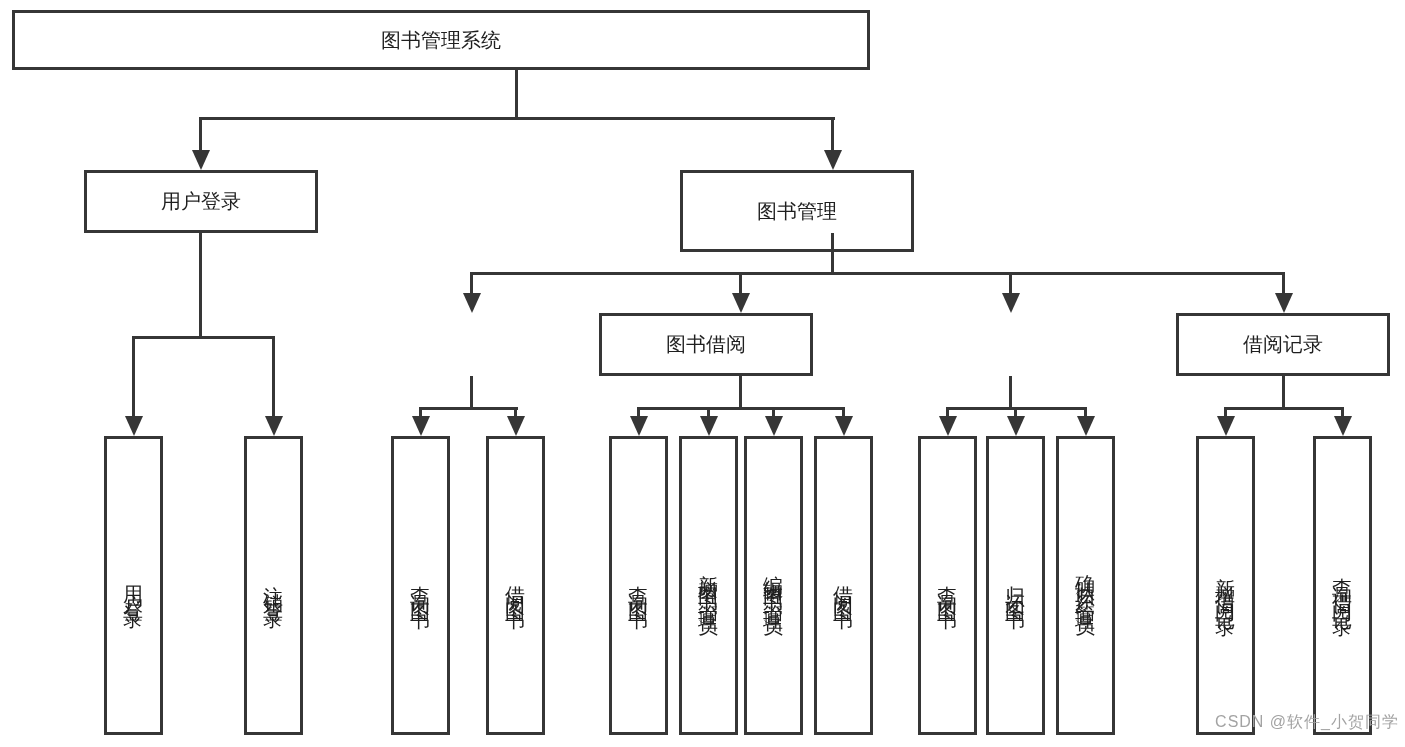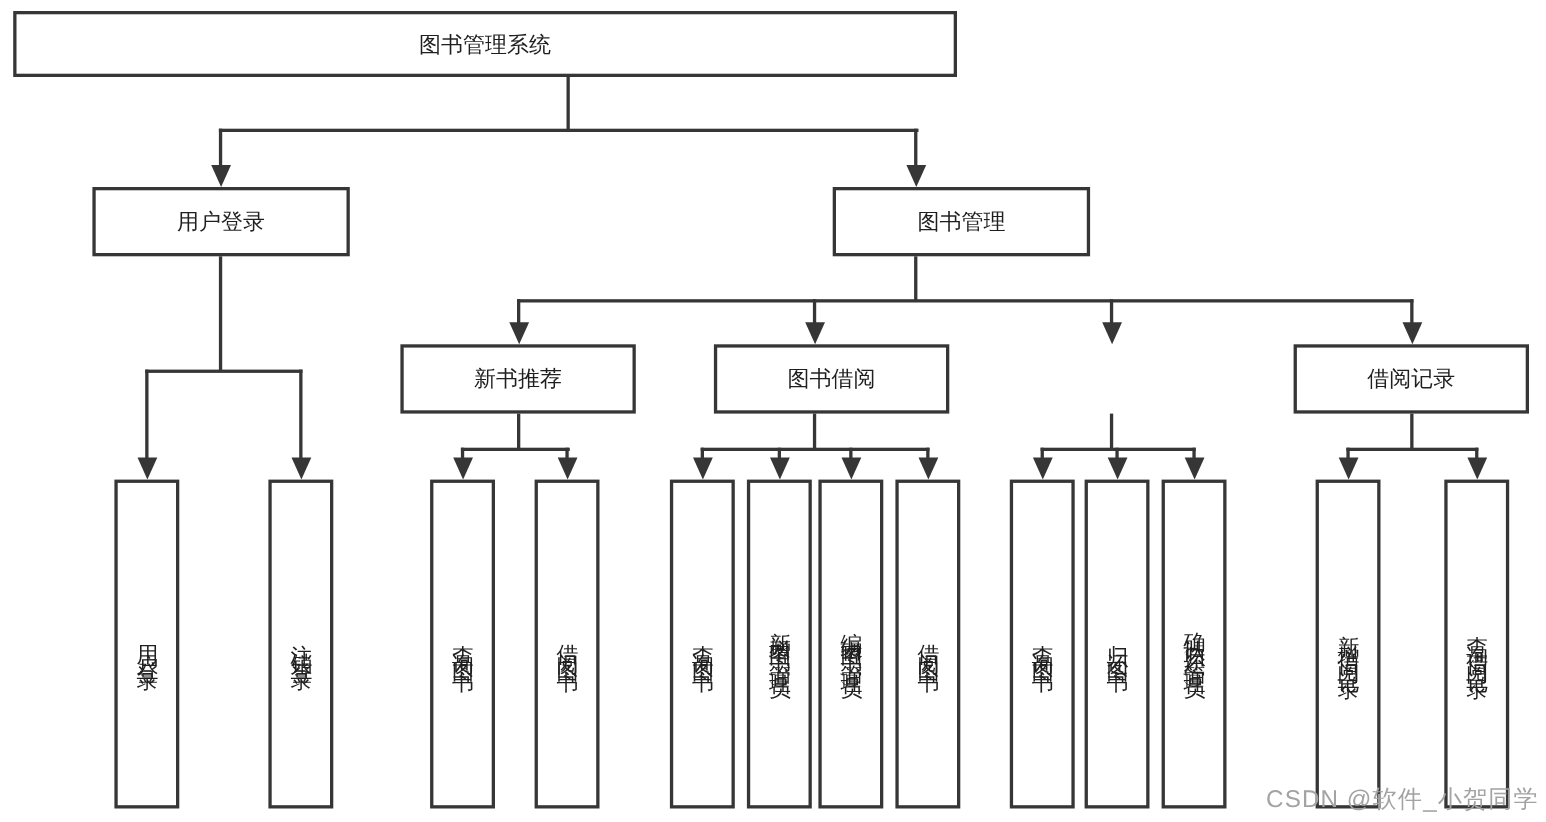--- a/index.html
+++ b/index.html
@@ -46,63 +46,62 @@
     width: 0;
     height: 0;
     border-left: 9px solid transparent;
     border-right: 9px solid transparent;
     border-top: 20px solid var(--line);
   }
   .watermark {
     position: absolute;
     top: 712px;
     right: 6px;
-    font-size: 22px;
+    font-size: 16px;
     color: var(--watermark);
     letter-spacing: 1px;
     white-space: nowrap;
   }
 </style>
 </head>
 <body>
 
 <div class="canvas">
 
   <div class="node" style="left:12px; top:10px; width:858px; height:60px;">图书管理系统</div>
 
   <div class="line" style="left:515px; top:68px; width:3px; height:50px;"></div>
   <div class="line" style="left:199px; top:117px; width:636px; height:3px;"></div>
   <div class="line" style="left:199px; top:117px; width:3px; height:34px;"></div>
   <div class="arrow" style="left:192px; top:150px;"></div>
   <div class="line" style="left:831px; top:117px; width:3px; height:34px;"></div>
   <div class="arrow" style="left:824px; top:150px;"></div>
 
   <div class="node" style="left:84px; top:170px; width:234px; height:63px;">用户登录</div>
-  <div class="node" style="left:757px; top:170px; width:234px; height:63px;">图书管理</div>
+  <div class="node" style="left:680px; top:170px; width:234px; height:82px;">图书管理</div>
 
   <div class="line" style="left:199px; top:233px; width:3px; height:104px;"></div>
   <div class="line" style="left:132px; top:336px; width:143px; height:3px;"></div>
   <div class="line" style="left:132px; top:336px; width:3px; height:82px;"></div>
   <div class="arrow" style="left:125px; top:416px;"></div>
   <div class="line" style="left:272px; top:336px; width:3px; height:82px;"></div>
   <div class="arrow" style="left:265px; top:416px;"></div>
 
   <div class="line" style="left:831px; top:233px; width:3px; height:40px;"></div>
   <div class="line" style="left:470px; top:272px; width:815px; height:3px;"></div>
   <div class="line" style="left:470px; top:272px; width:3px; height:23px;"></div>
   <div class="arrow" style="left:463px; top:293px;"></div>
   <div class="line" style="left:739px; top:272px; width:3px; height:23px;"></div>
   <div class="arrow" style="left:732px; top:293px;"></div>
   <div class="line" style="left:1009px; top:272px; width:3px; height:23px;"></div>
   <div class="arrow" style="left:1002px; top:293px;"></div>
   <div class="line" style="left:1282px; top:272px; width:3px; height:23px;"></div>
   <div class="arrow" style="left:1275px; top:293px;"></div>
 
-  <div class="node" style="left:364px; top:313px; width:214px; height:63px;">新书推荐</div>
-  <div class="node" style="left:649px; top:313px; width:214px; height:63px;">图书借阅</div>
+  <div class="node" style="left:599px; top:313px; width:214px; height:63px;">图书借阅</div>
   <div class="node" style="left:1176px; top:313px; width:214px; height:63px;">借阅记录</div>
 
   <div class="line" style="left:470px; top:376px; width:3px; height:32px;"></div>
   <div class="line" style="left:419px; top:407px; width:99px; height:3px;"></div>
   <div class="line" style="left:419px; top:407px; width:3px; height:11px;"></div>
   <div class="arrow" style="left:412px; top:416px;"></div>
   <div class="line" style="left:514px; top:407px; width:3px; height:11px;"></div>
   <div class="arrow" style="left:507px; top:416px;"></div>
 
   <div class="line" style="left:739px; top:376px; width:3px; height:32px;"></div>

